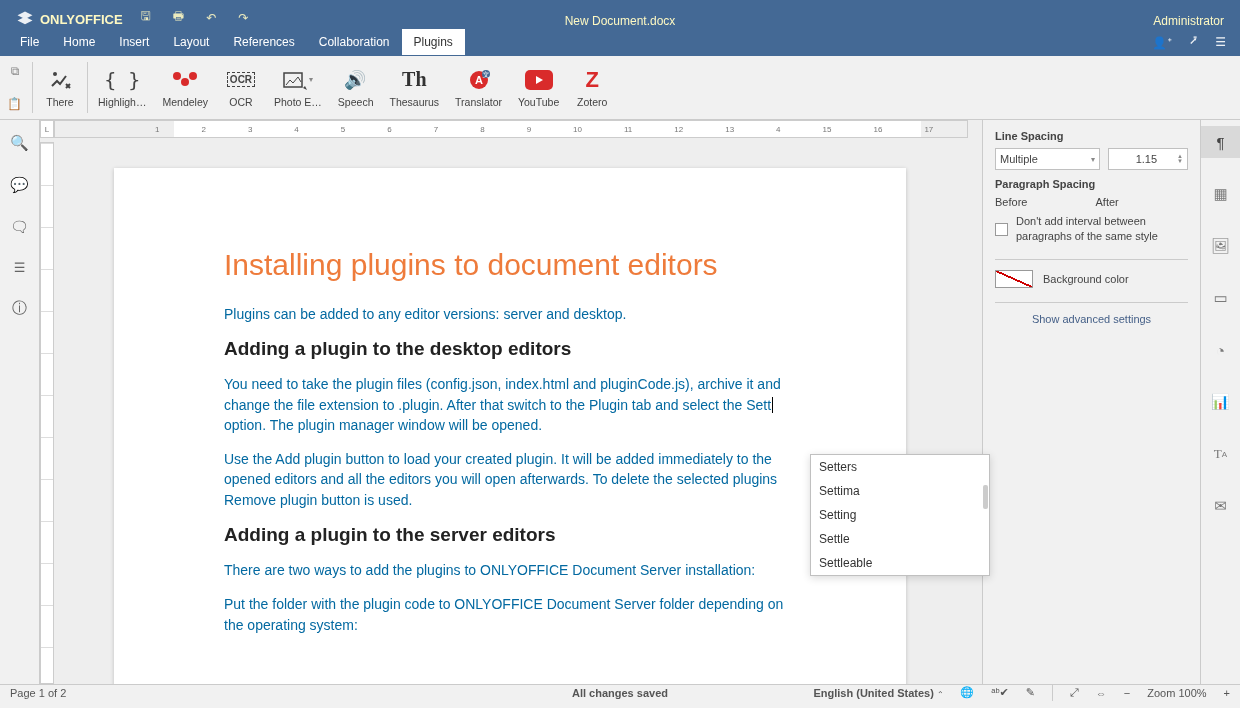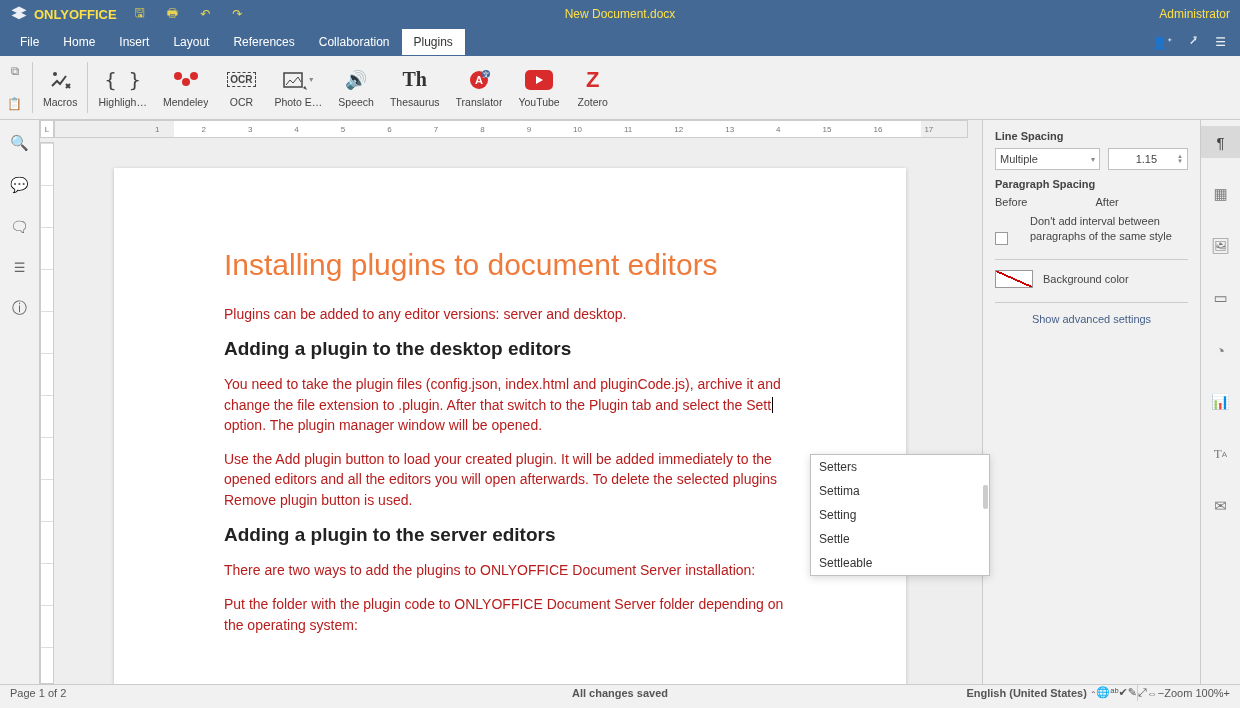--- a/index.html
+++ b/index.html
@@ -1,17 +1,17 @@
 <!DOCTYPE html>
 <html><head>
 <meta charset="utf-8">
 <style>
 *{box-sizing:border-box;margin:0;padding:0;font-family:Arial,Helvetica,sans-serif}
 body{width:1240px;height:708px;overflow:hidden;background:#f1f1f1;font-size:12px;color:#444;position:relative}
-.titlebar{height:28px;background:#446995;color:#fde047;display:flex;align-items:center;padding:0 10px;position:relative}
+.titlebar{height:28px;background:#446995;color:#fef9c3;display:flex;align-items:flex-end;padding:0 16px;position:relative}
 .logo{display:flex;align-items:center;gap:6px;font-weight:bold;font-size:13px}
 .logo svg{width:18px;height:18px}
 .tb-icons{margin-left:18px;display:flex;gap:22px;align-items:center}
 .tb-icons span{opacity:.9;cursor:pointer}
 .doc-title{position:absolute;left:50%;transform:translateX(-50%);font-size:12px}
 .admin{margin-left:auto;font-size:12px}
 .menubar{height:28px;background:#446995;display:flex;align-items:center;padding-left:8px;color:#fff;gap:0}
 .menubar .mi{padding:6px 12px;font-size:12px;cursor:pointer}
 .menubar .mi.active{background:#fff;color:#333}
 .menubar .right{margin-left:auto;display:flex;align-items:center;gap:18px;padding-right:14px}
@@ -23,45 +23,45 @@
 .tb-icon{height:24px;display:flex;align-items:center;justify-content:center}
 .tb-label{font-size:10.5px;color:#444;margin-top:4px;max-width:58px;overflow:hidden;text-overflow:ellipsis;white-space:nowrap;text-align:center}
 .workspace{display:flex;height:calc(708px - 28px - 28px - 64px - 24px);position:relative}
 .leftbar{width:40px;background:#f1f1f1;border-right:1px solid #cbcbcb;display:flex;flex-direction:column;align-items:center;padding-top:14px;gap:24px}
 .leftbar span{color:#646464;font-size:15px}
 .doc-area{flex:1;background:#eee;position:relative;overflow:hidden}
 .ruler-h{position:absolute;top:0;left:14px;right:14px;height:18px;background:#fff;border:1px solid #ccc;font-size:8px;color:#888;display:flex;align-items:center;overflow:hidden;background-image:linear-gradient(90deg,#eee 0 13%,#fff 13% 95%,#eee 95% 100%)}
 .ruler-v{position:absolute;top:22px;bottom:0;left:0;width:14px;background:#fff;border:1px solid #ccc}
 .page{position:absolute;left:74px;top:48px;width:792px;height:560px;background:#fff;box-shadow:0 1px 4px rgba(0,0,0,.2);padding:80px 110px 20px 110px}
 .page h1{color:#ee7b3b;font-size:30px;font-weight:normal;margin-bottom:22px}
-.page p{font-size:14px;line-height:1.45;margin-bottom:14px;color:#b91c1c}
+.page p{font-size:14px;line-height:1.45;margin-bottom:14px;color:#0369a1}
 .page h2{font-size:19px;font-weight:bold;margin:8px 0 14px;color:#222}
 .cursor{display:inline-block;width:1px;height:16px;background:#000;vertical-align:text-bottom;margin:0 1px}
 .vscroll{position:absolute;right:0;top:0;bottom:0;width:14px;background:#eee}
 .rightpanel{width:218px;background:#f1f1f1;border-left:1px solid #cbcbcb;padding:10px 12px;font-size:11px;color:#444}
 .rp-hdr{font-weight:bold;margin-bottom:6px;font-size:11px}
 .rp-row{display:flex;gap:8px;margin-bottom:8px}
 .rp-select,.rp-num{height:22px;border:1px solid #c0c0c0;background:#fff;font-size:11px;padding:0 4px;display:flex;align-items:center;justify-content:space-between;gap:16px}
 .rp-select{flex:1;min-width:0}
 .rp-num{width:80px;justify-content:flex-end;position:relative}
 .spin{display:inline-flex;flex-direction:column;margin-left:4px}
 .spin b{font-size:6px;line-height:5px;color:#888;font-weight:normal}
 .rp-sub{display:flex;gap:8px;font-size:11px;margin-bottom:4px}
 .rp-sub span{flex:1;min-width:0}
-.chk{display:flex;gap:22px;align-items:flex-end;margin-top:6px}
+.chk{display:flex;gap:8px;align-items:center;margin-top:6px}
 .chk .box{width:13px;height:13px;border:1px solid #999;background:#fff;margin-top:1px;flex-shrink:0}
 .rp-swatch{width:38px;height:18px;border:1px solid #999;background:linear-gradient(to top right,transparent 47%,#c00 47% 53%,transparent 53%) #fff}
 .rp-bg{display:flex;align-items:center;gap:10px;margin-top:14px;padding-top:10px;border-top:1px solid #cbcbcb}
 .adv{margin-top:14px;text-align:center;color:#445f87;font-size:11px;border-top:1px solid #cbcbcb;padding-top:10px;text-decoration:none}
 .rightbar{width:40px;background:#f1f1f1;border-left:1px solid #cbcbcb;display:flex;flex-direction:column;align-items:center;padding-top:6px;gap:20px}
 .rightbar span{color:#7a7a7a;font-size:15px;width:40px;height:32px;display:flex;align-items:center;justify-content:center}
 .rightbar span.active{background:#d9d9d9;color:#444}
 .statusbar{height:16px;background:#f1f1f1;border-top:1px solid #cbcbcb;display:flex;align-items:center;font-size:11px;color:#555;padding:0 10px}
 .statusbar .center{position:absolute;left:50%;transform:translateX(-50%);font-weight:bold}
-.statusbar .right{margin-left:auto;display:flex;align-items:center;gap:0}
+.statusbar .right{margin-left:auto;display:flex;align-items:center;gap:17px}
 .sb-sep{width:1px;height:16px;background:#cbcbcb}
 .autocomplete{position:absolute;left:810px;top:454px;width:180px;background:#fff;border:1px solid #c0c0c0;box-shadow:0 2px 8px rgba(0,0,0,.15);z-index:10}
 .autocomplete .opt{padding:5px 8px;font-size:12px;color:#333;cursor:pointer}
 .ac-scroll{position:absolute;right:1px;top:30px;width:5px;height:24px;background:#ccc;border-radius:2px}
 .lcorner{position:absolute;left:0;top:0;width:14px;height:18px;background:#fff;border:1px solid #ccc;font-size:8px;color:#777;display:flex;align-items:center;justify-content:center}
 .ruler-ticks{position:absolute;inset:0;display:flex;align-items:center;padding-left:100px;gap:42px;font-size:8px;color:#777}
 .ruler-v::before{content:"";position:absolute;inset:0;background-image:repeating-linear-gradient(180deg,#ddd 0 1px,transparent 1px 42px)}
 </style>
 </head>
 <body>
@@ -99,21 +99,21 @@
   </div>
   <div class="tb-sep"></div>
   <div class="tb-col">
     <div class="tb-icon">
         <svg width="24" height="24">
           <path d="M4 18l5-5 3 3 6-8" stroke="#444" fill="none" stroke-width="2"></path>
           <circle cx="7" cy="6" r="2" fill="#444"></circle>
           <path d="M18 16l4 4m0-4l-4 4" stroke="#444" stroke-width="2"></path>
         </svg>
       </div>
-    <div class="tb-label">Macros</div>
+    <div class="tb-label">There</div>
   </div>
   <div class="tb-sep"></div>
   <div class="tb-col">
     <div class="tb-icon">
         <span style="font-size:20px;font-family:monospace;color:#444">{ }</span>
       </div>
     <div class="tb-label">Highligh…</div>
   </div>
   <div class="tb-col">
     <div class="tb-icon">

